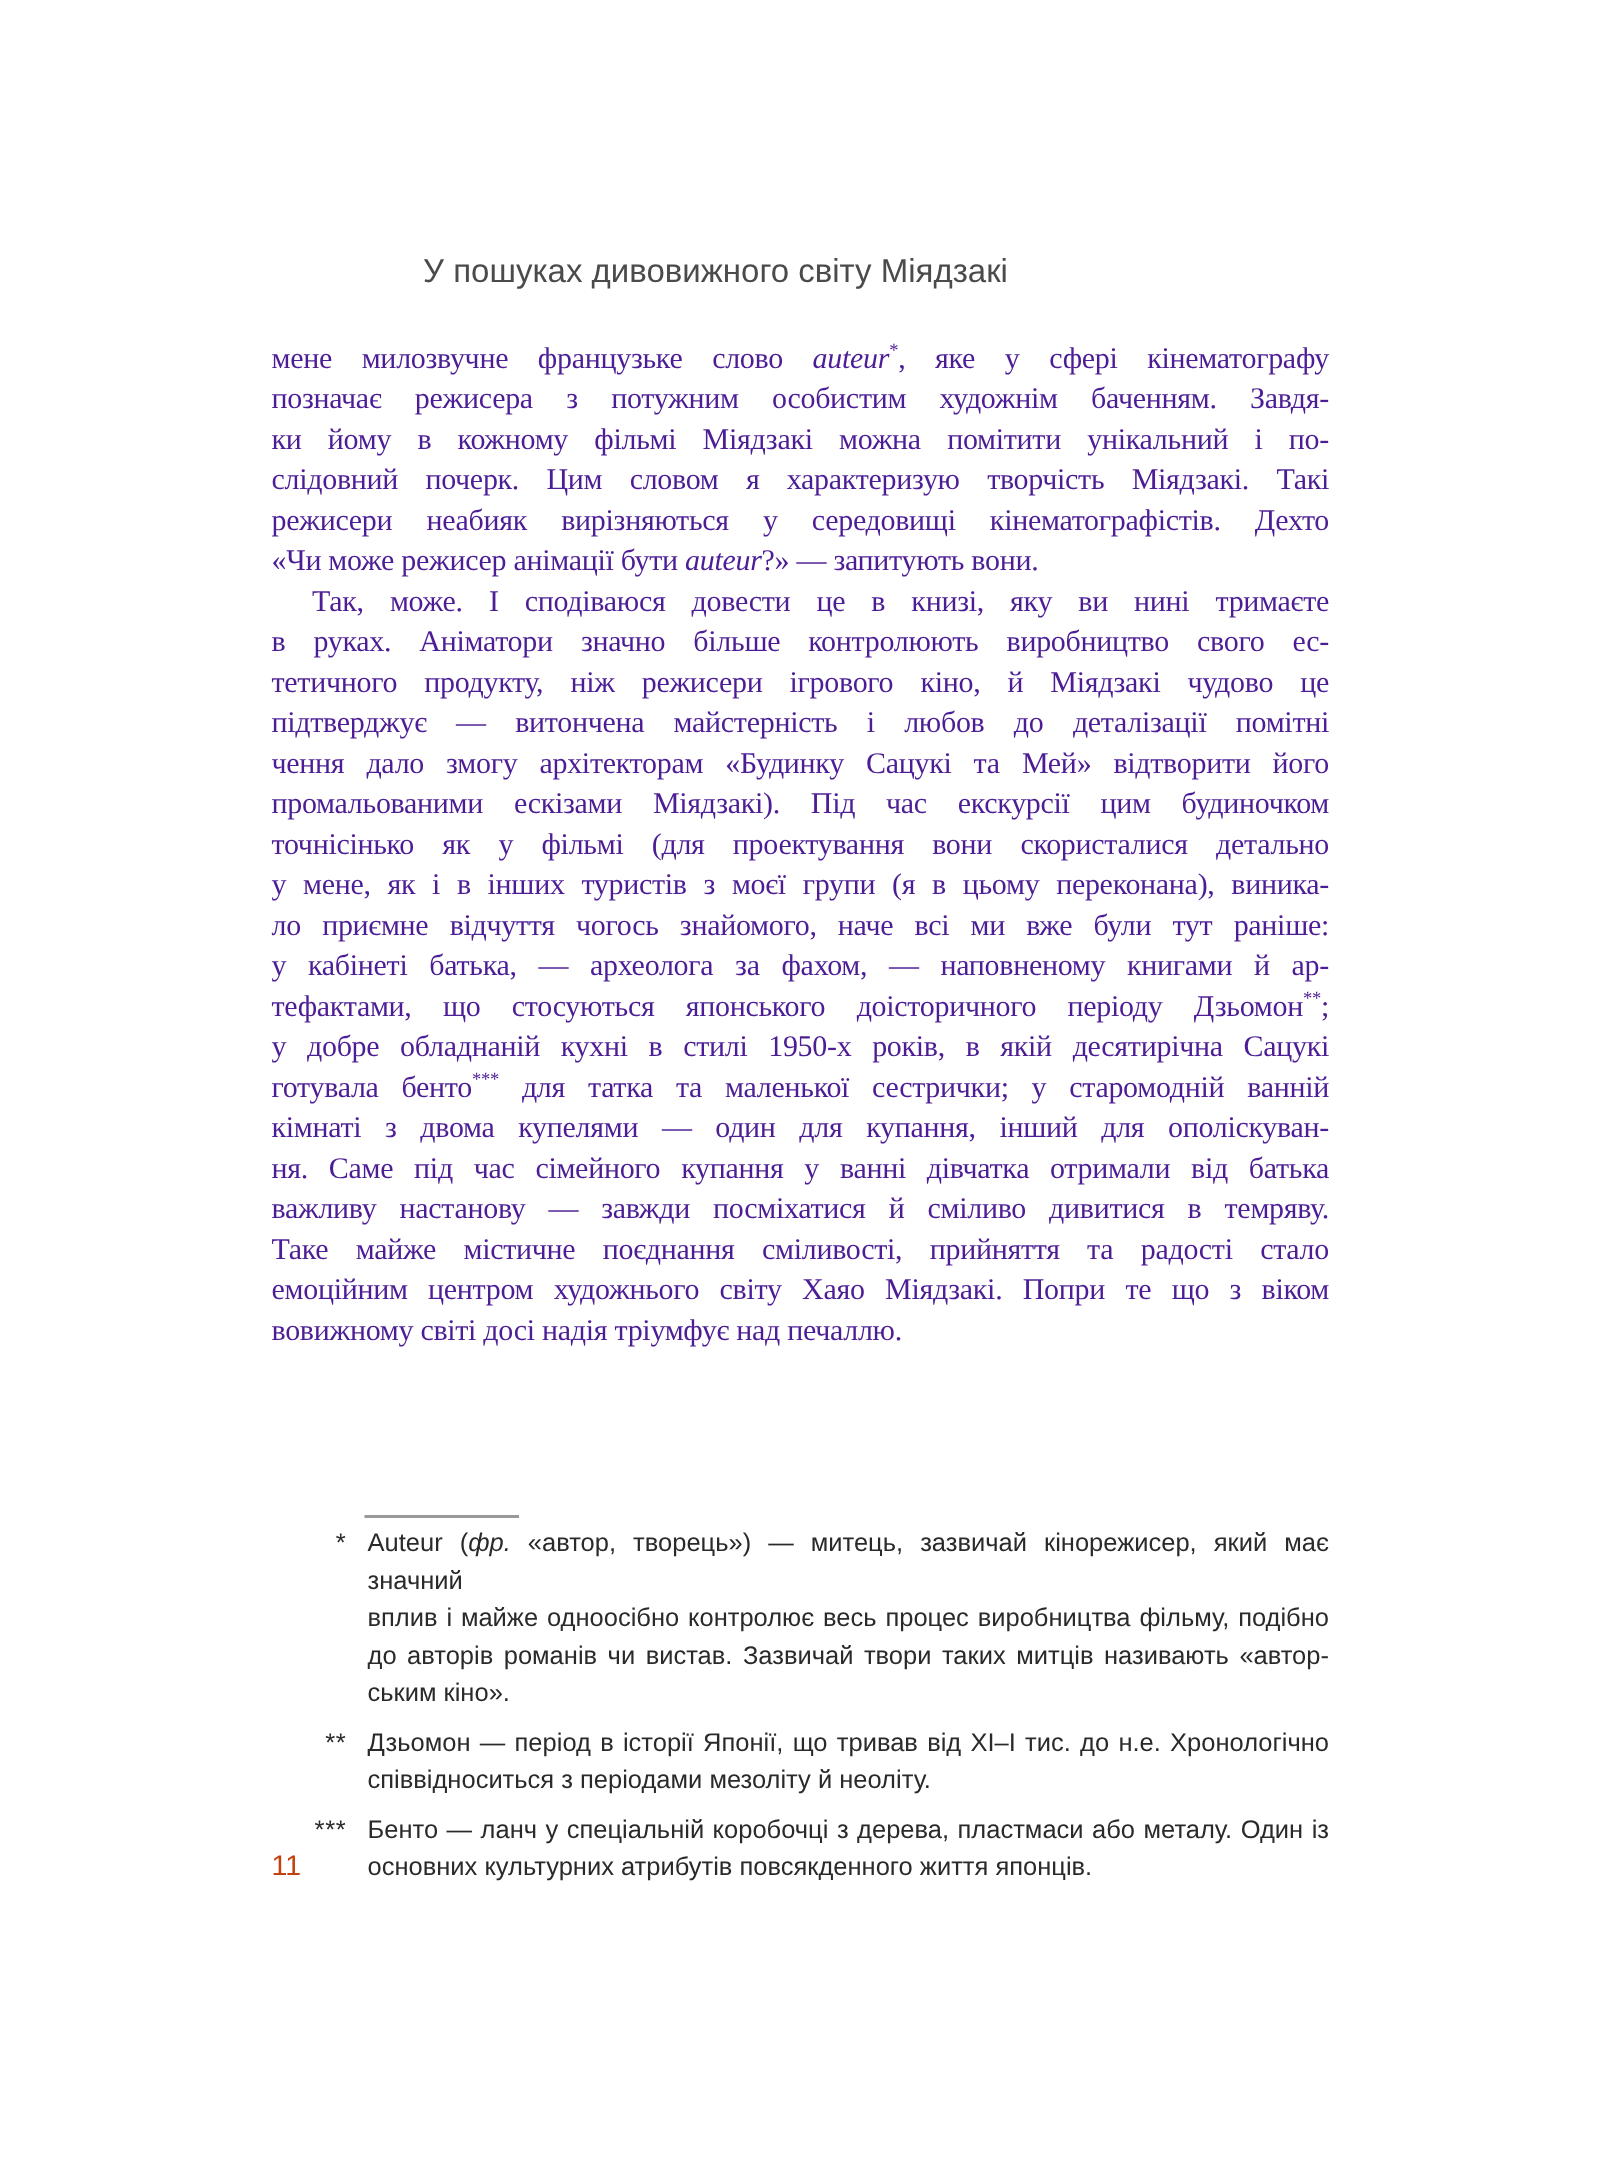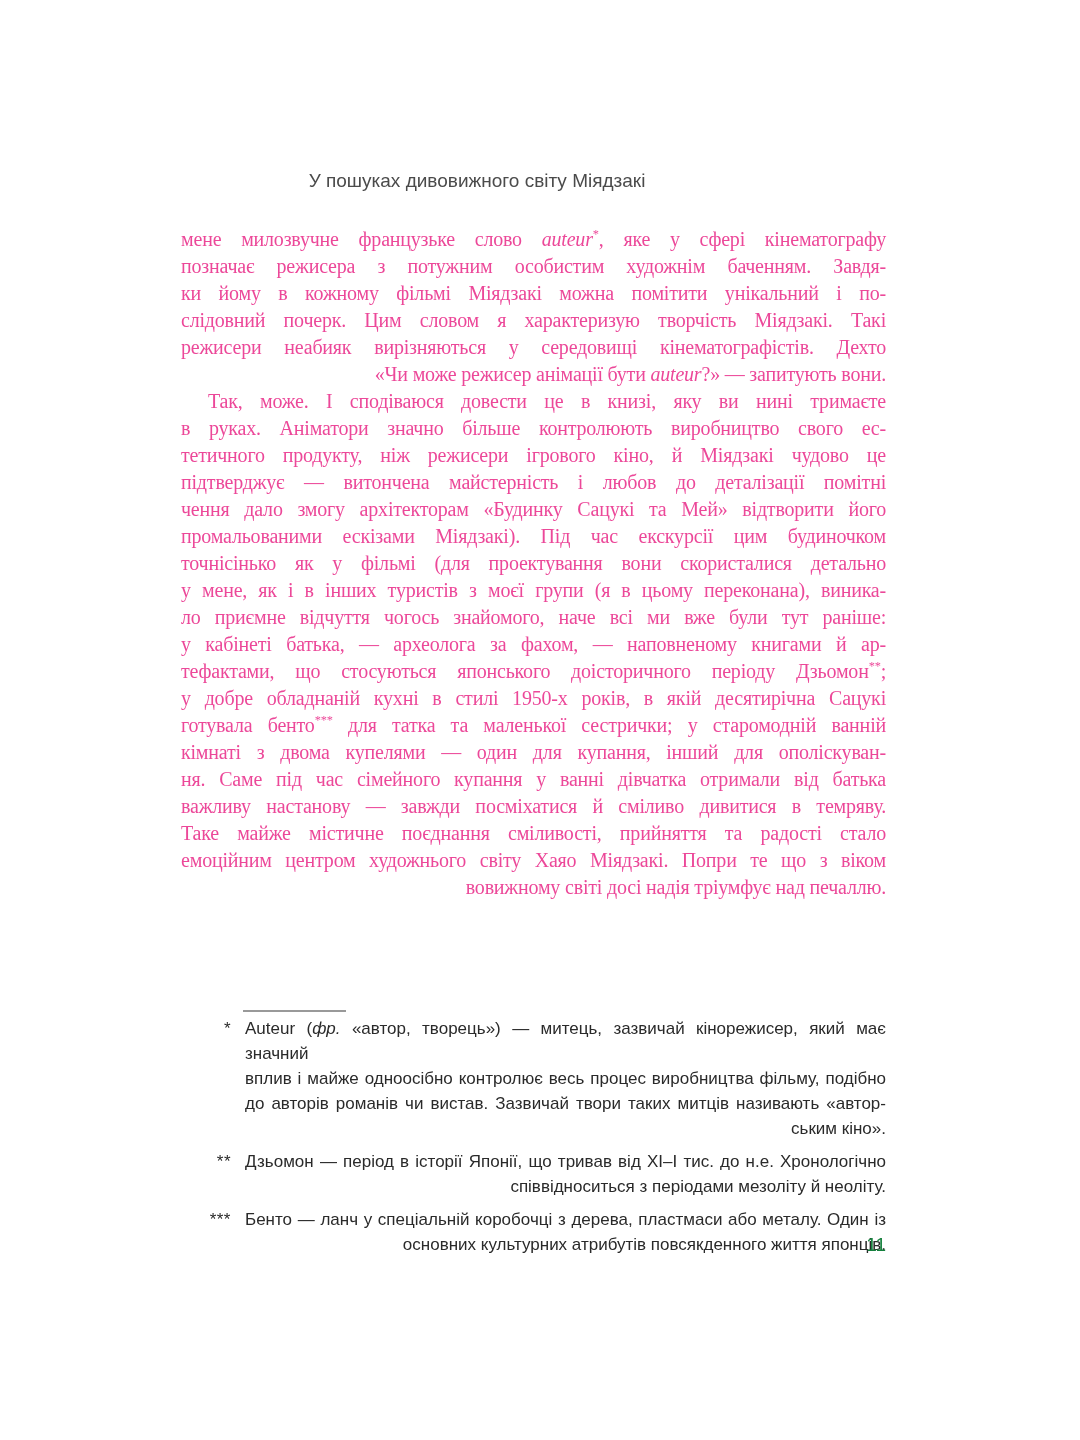--- a/index.html
+++ b/index.html
@@ -11,36 +11,36 @@
     overflow: hidden;
     font-family: "Liberation Serif", serif;
   }
   .running-head {
     position: absolute;
     top: 171px;
     left: 0;
     width: 954px;
     text-align: center;
     font-family: "Liberation Sans", sans-serif;
-    font-size: 19px;
+    font-size: 22px;
     line-height: 20px;
     color: #4b4b4b;
   }
   .body-text {
     position: absolute;
     left: 181px;
     top: 226px;
     width: 705px;
     font-family: "Liberation Serif", serif;
     font-size: 20px;
     line-height: 27px;
     letter-spacing: -0.2px;
-    color: #ec4899;
+    color: #4c1d95;
   }
-  .line { text-align: right; }
+  .line { text-align: left; }
   .line.just { text-align: justify; text-align-last: justify; }
   .line.indent { text-indent: 27px; }
   .body-text i { font-style: italic; }
   sup { font-size: 62%; line-height: 0; vertical-align: super; }
   .fn-sep {
     position: absolute;
     left: 243px;
     top: 1010px;
     width: 103px;
     height: 0;
@@ -67,24 +67,24 @@
     top: 0;
     width: 50px;
     text-align: right;
     letter-spacing: 0.5px;
   }
   .page-number {
     position: absolute;
     left: 181px;
     top: 1234px;
     width: 705px;
-    text-align: right;
+    text-align: left;
     font-family: "Liberation Sans", sans-serif;
     font-size: 19px;
-    color: #15803d;
+    color: #c2410c;
   }
 </style>
 </head>
 <body>
 
 <div class="page">
   <div class="running-head">У пошуках дивовижного світу Міядзакі</div>
 
   <div class="body-text" id="body-text">
       <div>

